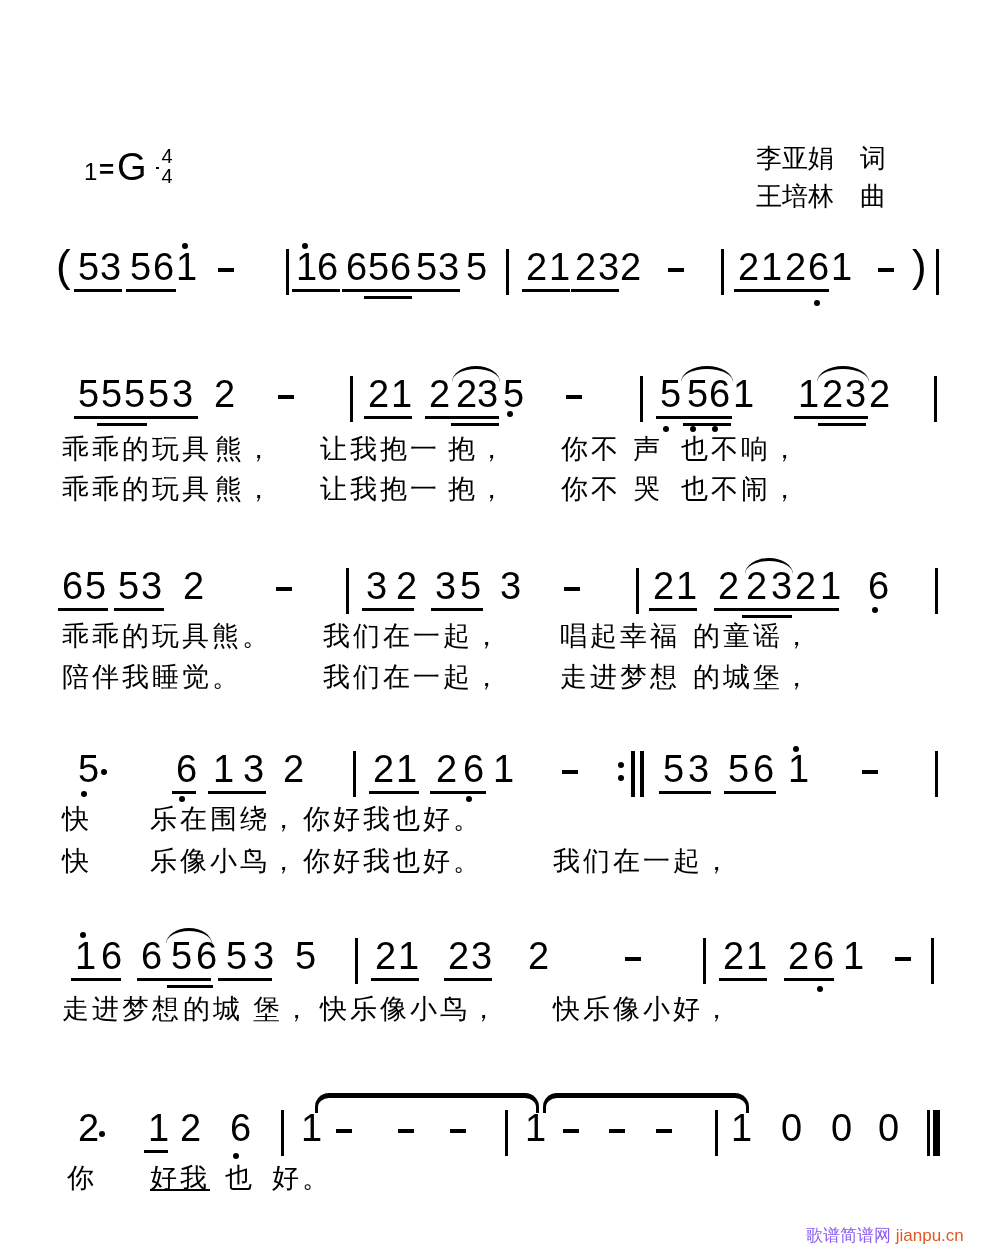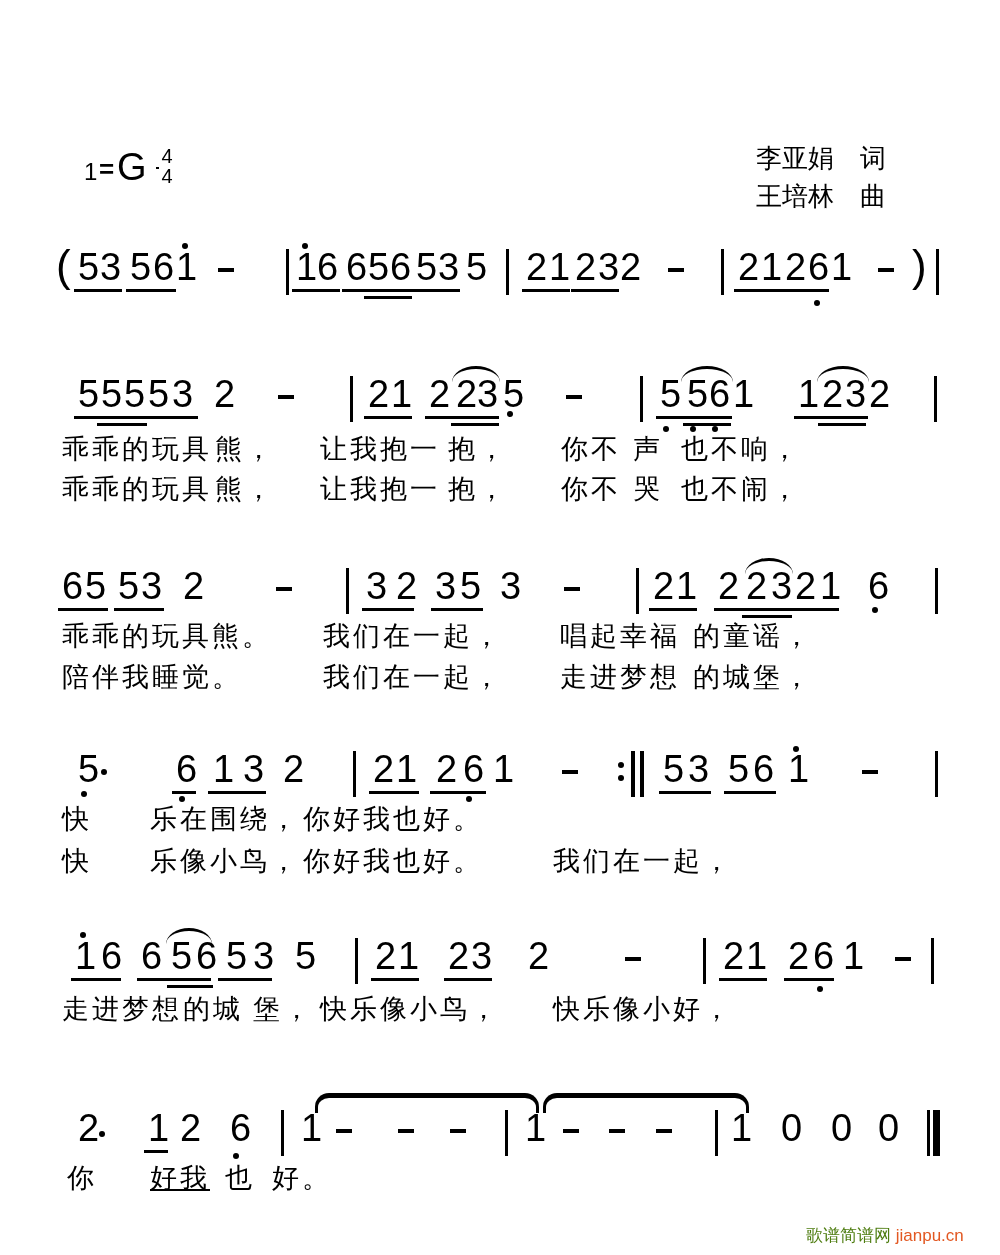--- a/index.html
+++ b/index.html
@@ -326,16 +326,16 @@
       <div class="lyrseg" style="left: 440px; top: 993px;">鸟，</div>
       <div class="lyrseg" style="left: 553px; top: 993px;">快乐像小</div>
       <div class="lyrseg" style="left: 673px; top: 993px;">好，</div>
       <div class="lyrseg" style="left: 67px; top: 1162px;">你</div>
       <div class="lyrseg" style="left: 150px; top: 1162px; text-decoration: underline;">好我</div>
       <div class="lyrseg" style="left: 225px; top: 1162px;">也</div>
       <div class="lyrseg" style="left: 272px; top: 1162px;">好。</div>
     </div>
 
   <div id="watermark">
-    <span id="wm-name" style="color: #4d7c0f;">歌谱简谱网 </span><span id="wm-url" style="color: rgb(226, 88, 34);">jianpu.cn</span>
+    <span id="wm-name" style="color: #8b5cf6;">歌谱简谱网 </span><span id="wm-url" style="color: rgb(226, 88, 34);">jianpu.cn</span>
   </div>
 
 </div>
 
 </body></html>

